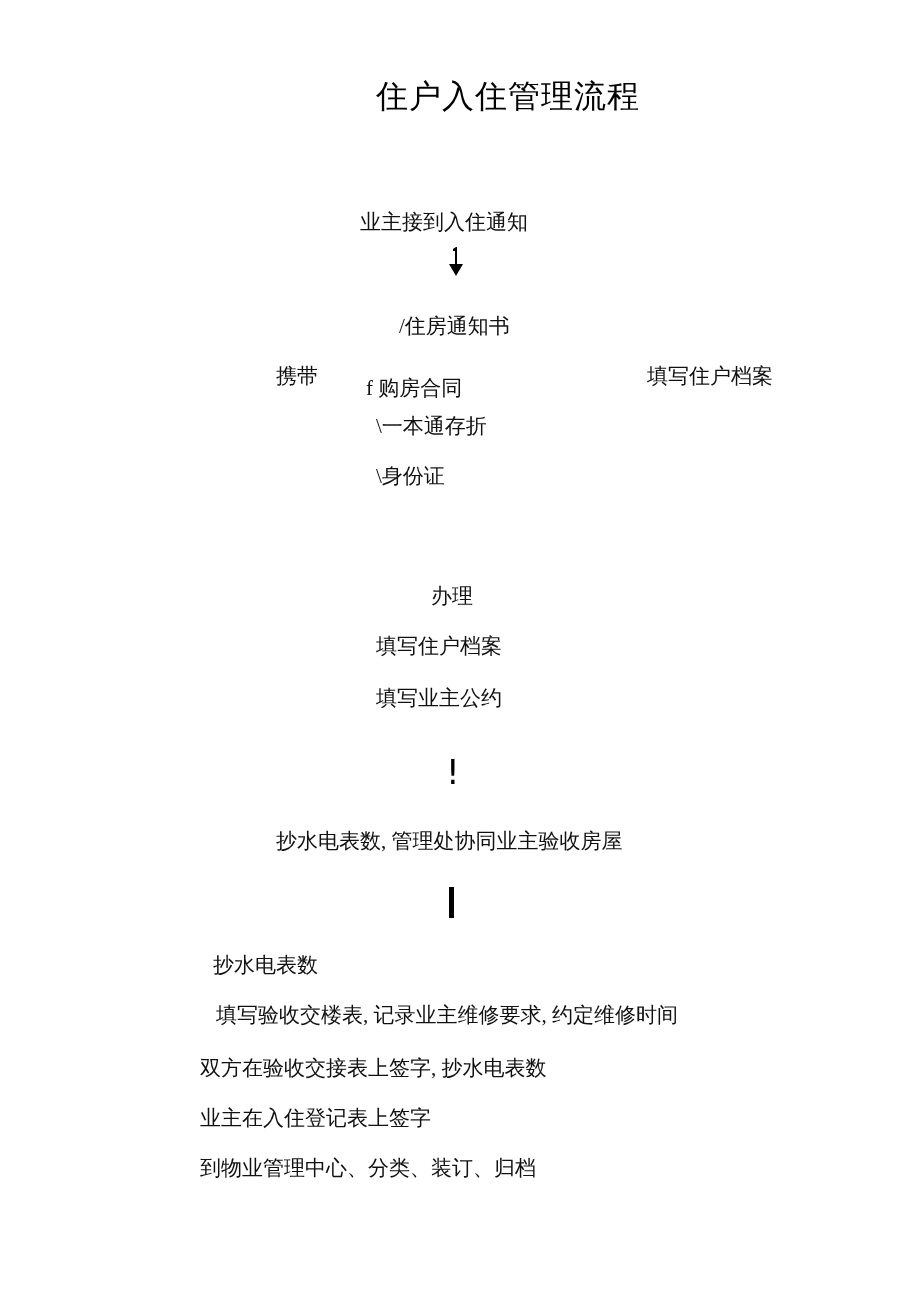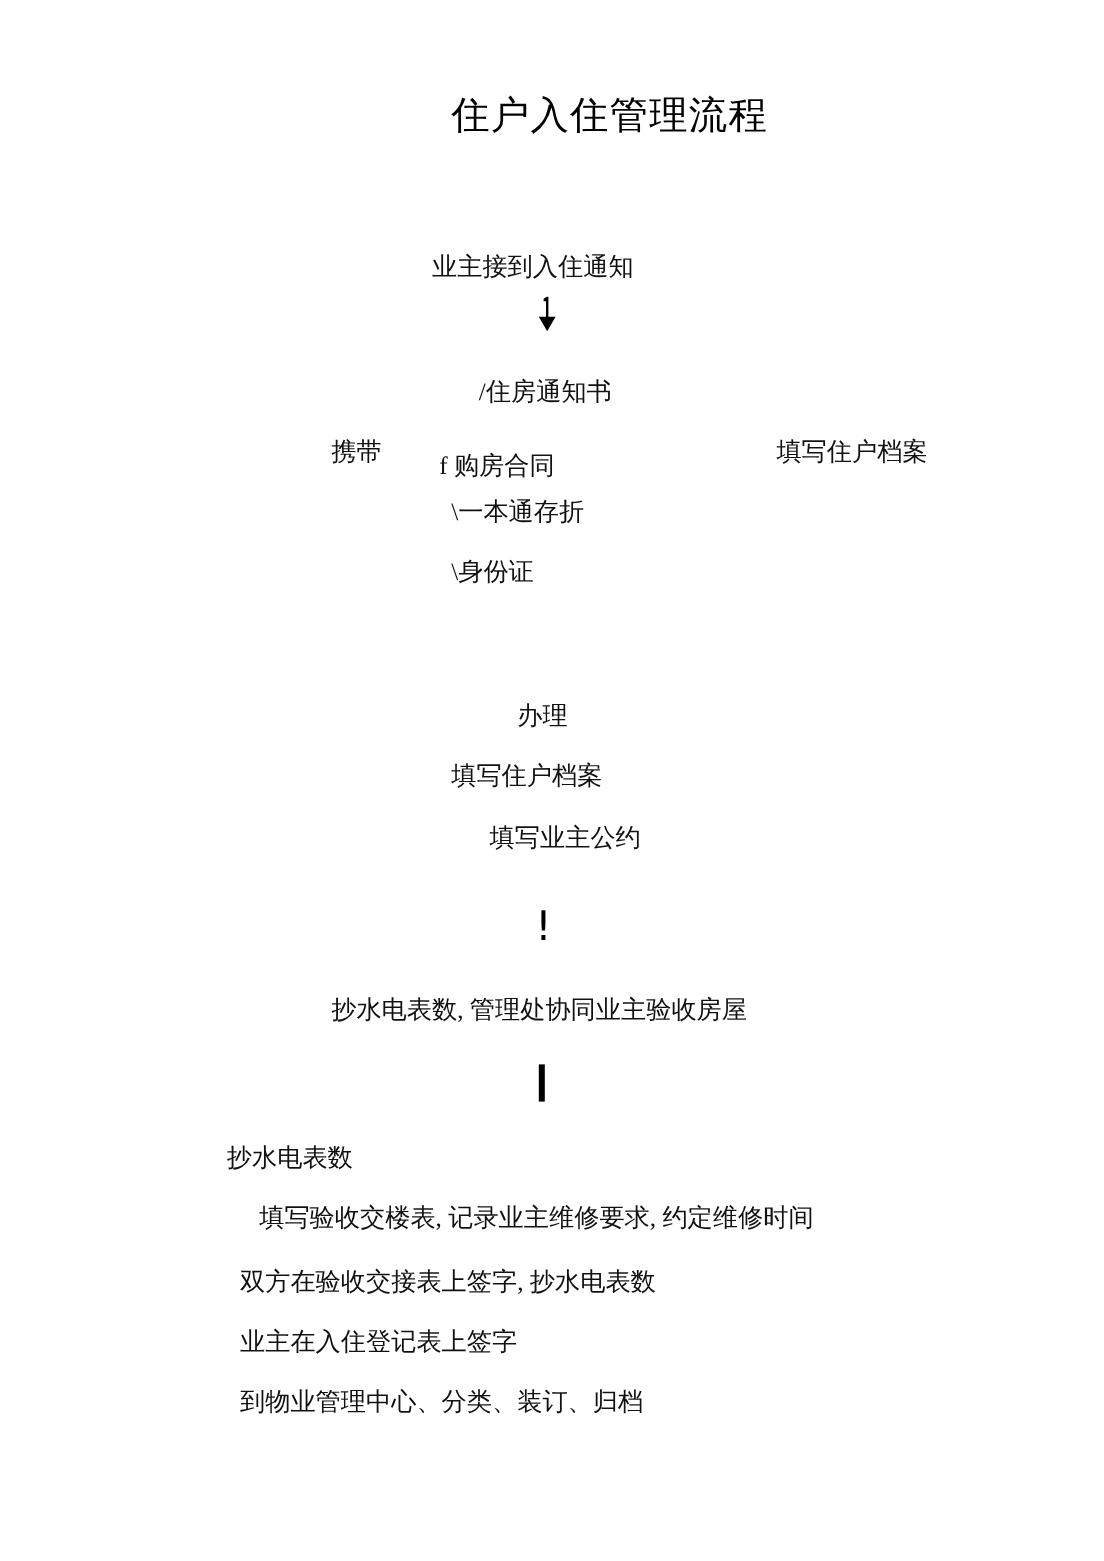--- a/index.html
+++ b/index.html
@@ -40,25 +40,25 @@
 
 <div class="t" style="left:376px; top:314px;margin-left:23px;">/住房通知书</div>
 <div class="t" style="left:276px; top:364px;">携带</div>
 <div class="t" style="left:366px; top:376px;">f 购房合同</div>
 <div class="t" style="left:647px; top:364px;">填写住户档案</div>
 <div class="t" style="left:376px; top:414px;">\一本通存折</div>
 <div class="t" style="left:376px; top:464px;">\身份证</div>
 
 <div class="t" style="left:431px; top:584px;">办理</div>
 <div class="t" style="left:376px; top:634px;">填写住户档案</div>
-<div class="t" style="left:376px; top:686px;margin-left:32px;">填写业主公约</div>
+<div class="t" style="left:376px; top:686px;">填写业主公约</div>
 
 <div class="bang">!</div>
 
 <div class="t" style="left:276px; top:829px;">抄水电表数, 管理处协同业主验收房屋</div>
 
 <div class="bar"></div>
 
-<div class="t" style="left:189px; top:953px;">抄水电表数</div>
+<div class="t" style="left:213px; top:953px;">抄水电表数</div>
 <div class="t" style="left:216px; top:1003px;">填写验收交楼表, 记录业主维修要求, 约定维修时间</div>
 <div class="t" style="left:200px; top:1056px;">双方在验收交接表上签字, 抄水电表数</div>
 <div class="t" style="left:200px; top:1106px;">业主在入住登记表上签字</div>
 <div class="t" style="left:200px; top:1156px;">到物业管理中心、分类、装订、归档</div>
 
 </body></html>

